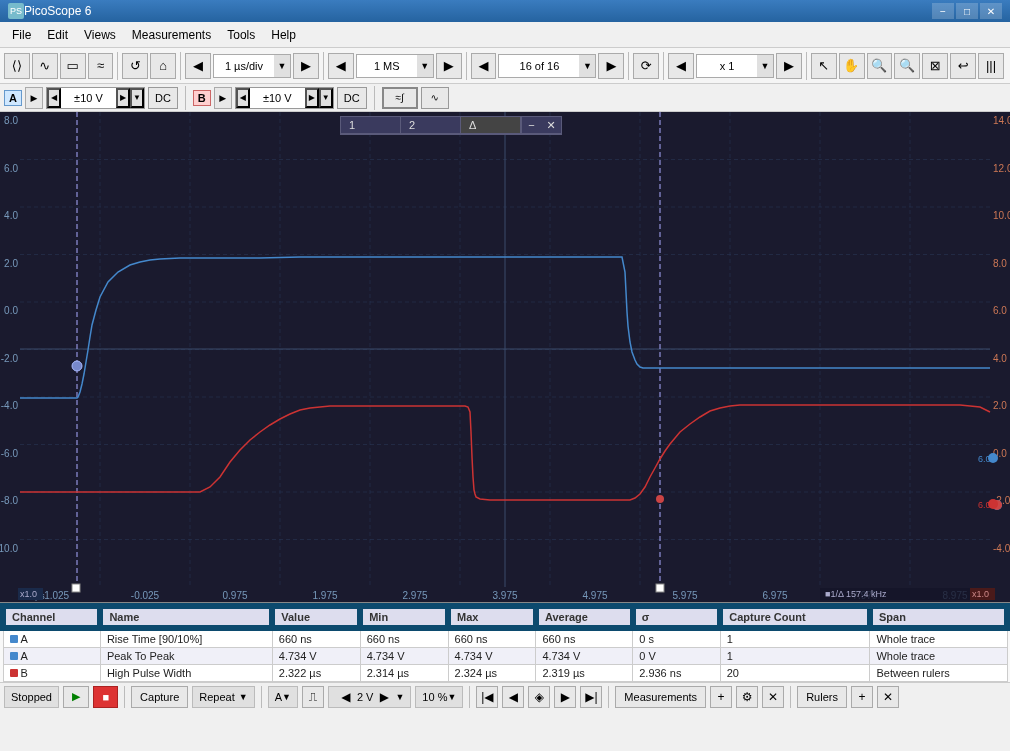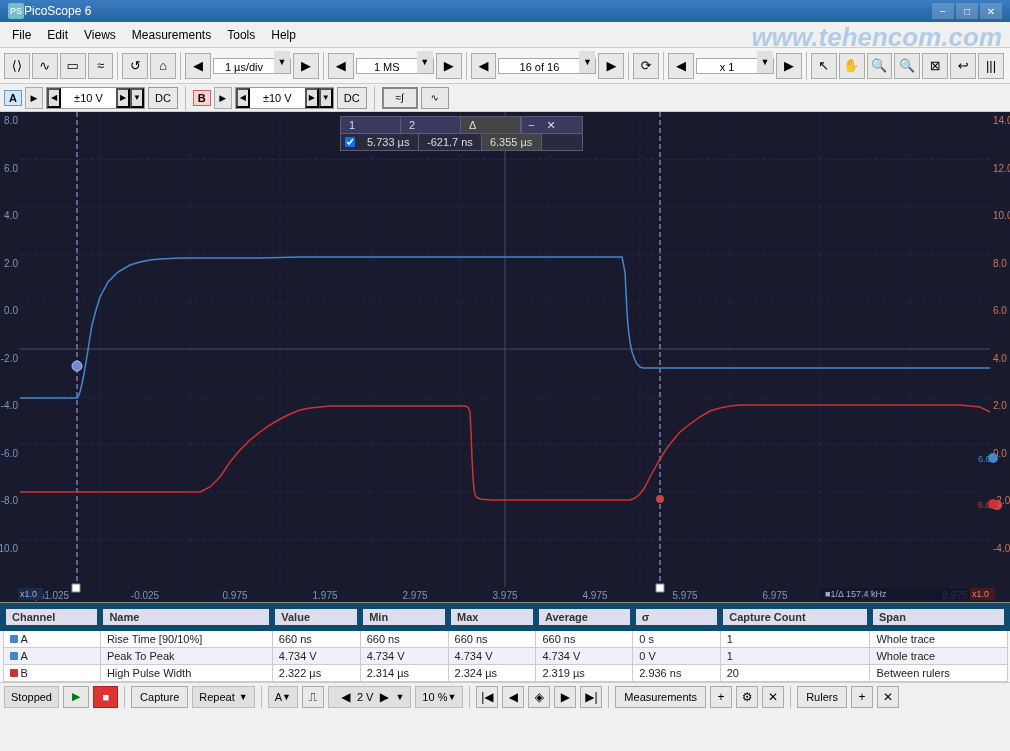--- a/index.html
+++ b/index.html
@@ -38,24 +38,24 @@
       border-bottom: 1px solid #ccc;
       height: 36px;
       display: flex;
       align-items: center;
       padding: 0 4px;
       gap: 2px;
     }
     .tb-separator { width: 1px; height: 28px; background: #bbb; margin: 0 2px; }
     .tb-select-group {
       display: flex;
-      align-items: flex-end;
+      align-items: center;
       border: 1px solid #aaa;
       background: white;
-      height: 16px;
+      height: 24px;
     }
     .tb-select-group .arrow-btn {
       width: 16px;
       height: 22px;
       background: #e0e0e0;
       border: none;
       cursor: pointer;
       display: flex; align-items: center; justify-content: center;
       font-size: 9px;
     }
@@ -229,21 +229,20 @@
   </div>
 </div>
 
 <div id="menubar">
   <div class="menu-item">File</div>
   <div class="menu-item">Edit</div>
   <div class="menu-item">Views</div>
   <div class="menu-item">Measurements</div>
   <div class="menu-item">Tools</div>
   <div class="menu-item">Help</div>
-  <div style="position:absolute;right:0;top:22px;font-size:26px;font-weight:bold;font-style:italic;color:rgba(100,160,220,0.45);pointer-events:none;z-index:5;white-space:nowrap;padding-right:8px;">www.tehencom.com</div>
 </div>
 
 <div id="toolbar">
 
   <button class="tb-icon-btn">⟨⟩</button>
   <button class="tb-icon-btn">∿</button>
   <button class="tb-icon-btn">▭</button>
   <button class="tb-icon-btn">≈</button>
   <div class="tb-separator"></div>
   <button class="tb-icon-btn">↺</button>
@@ -469,30 +468,20 @@
     <text x="978" y="396" fill="#cc3333" font-size="9">6.0</text>
   </svg>
 
   <div id="ruler-box">
     <div class="rb-header">
       <div class="rb-col">1</div>
       <div class="rb-col">2</div>
       <div class="rb-col delta">Δ</div>
       <div style="width:20px;display:flex;align-items:center;justify-content:center;cursor:pointer;border-left:1px solid #5a5a7a;">−</div>
       <div style="width:20px;display:flex;align-items:center;justify-content:center;cursor:pointer;">✕</div>
-    </div>
-    <div class="rb-data">
-      <div style="padding:2px 4px;display:flex;align-items:center;">
-        <input type="checkbox" checked="" style="width: 10px; height: 10px;">
-      </div>
-      <div class="rb-col">5.733 µs</div>
-      <div class="rb-col">-621.7 ns</div>
-      <div class="rb-col delta">6.355 µs</div>
-      <div style="width:20px;"></div>
-      <div style="width:20px;"></div>
     </div>
   </div>
 </div>
 
 <div id="meas-area" style="border-top:1px solid #888;">
   <table id="meas-table">
     <thead>
       <tr>
         <th><span>Channel</span></th>
         <th><span>Name</span></th>

